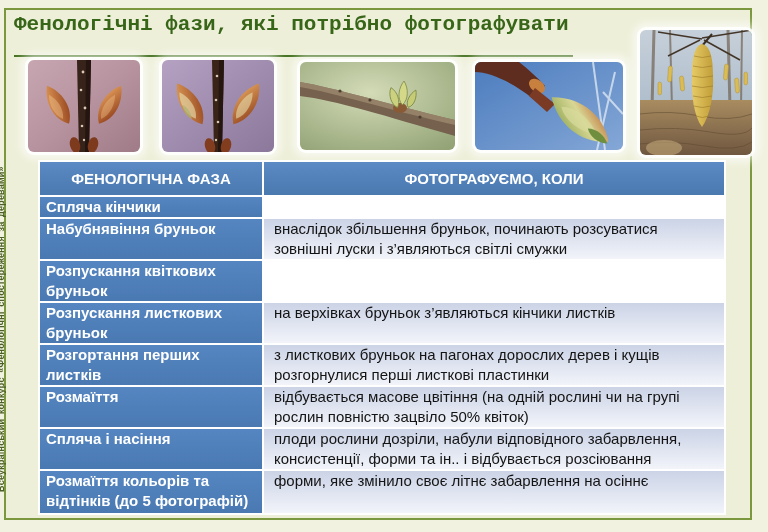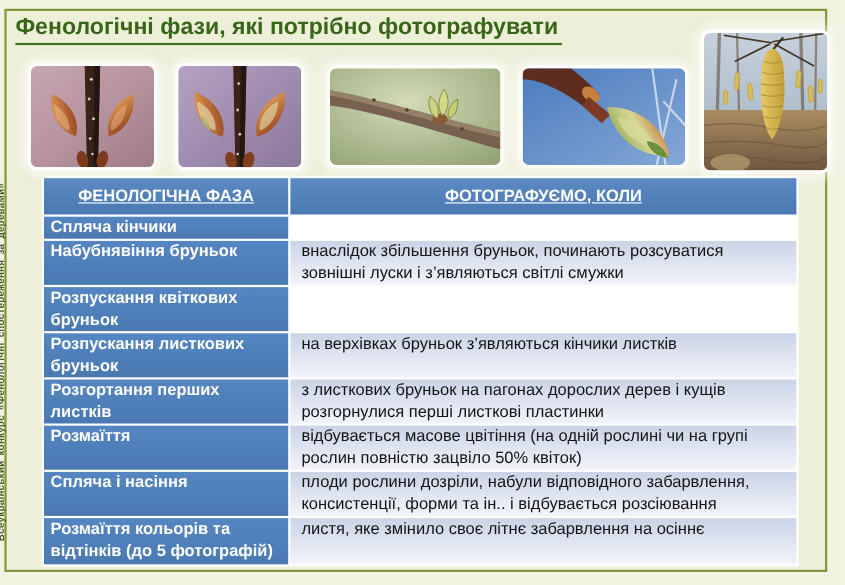--- a/index.html
+++ b/index.html
@@ -7,23 +7,23 @@
     width:768px;height:532px;position:relative;overflow:hidden;
     background:#f1f2df;
     font-family:"Liberation Sans","DejaVu Sans",sans-serif;
   }
   .frame{
     position:absolute;left:4px;top:8px;width:748px;height:512px;
     border:2px solid #7b983e;background:#edefd8;box-sizing:border-box;
   }
   .title{
     position:absolute;left:14px;top:12px;
-    font-family:Liberation Sans, sans-serif;
+    font-family:Liberation Mono, monospace;
     font-weight:bold;font-size:21px;color:#386618;
-    border-bottom:2px solid #44721f;padding:0 4px 1px 0;line-height:26px;
+    border-bottom:2px solid #44721f;padding:0 4px 17px 0;line-height:26px;
     white-space:nowrap;
   }
   .side-note{
     position:absolute;left:6px;top:482px;
     transform:rotate(-90deg);transform-origin:0 100%;
     white-space:nowrap;font-size:9px;font-weight:bold;color:#4c5f27;
     letter-spacing:.2px;word-spacing:2px;
   }
   .photo{
     position:absolute;border-radius:6px;overflow:hidden;
@@ -51,21 +51,21 @@
   .c-right{
     flex:1;
     background:linear-gradient(to bottom,#cbd3e6,#f2f4fa);
     color:#141414;font-size:15px;line-height:20px;
     padding:0 10px;
   }
   .tr-header{min-height:33px;}
   .tr-header .cell{
     background:linear-gradient(to bottom,#5b8ac4,#4a79b0);
     color:#ffffff;font-weight:bold;font-size:15px;
-    display:flex;align-items:center;justify-content:center;text-align:center;text-decoration:underline;
+    display:flex;align-items:center;justify-content:center;text-align:center;
   }
   .h1{min-height:20px;} .h2{min-height:40px;} .h2b{min-height:42px;}
 </style>
 </head>
 <body>
 
 <div class="frame"></div>
 
 <div class="title">Фенологічні фази, які потрібно фотографувати</div>
 
@@ -265,15 +265,15 @@
   <div class="tr h2">
     <div class="cell c-left">Розмаїття</div>
     <div class="cell c-right">відбувається масове цвітіння (на одній рослині чи на групі рослин повністю зацвіло 50% квіток)</div>
   </div>
   <div class="tr h2">
     <div class="cell c-left">Спляча і насіння</div>
     <div class="cell c-right">плоди рослини дозріли, набули відповідного забарвлення, консистенції, форми та ін.. і відбувається розсіювання</div>
   </div>
   <div class="tr h2b">
     <div class="cell c-left">Розмаїття кольорів та відтінків (до 5 фотографій)</div>
-    <div class="cell c-right">листя, яке змінило своє літнє забарвлення на осіннє</div>
+    <div class="cell c-right">форми, яке змінило своє літнє забарвлення на осіннє</div>
   </div>
 </div>
 
 </body></html>

